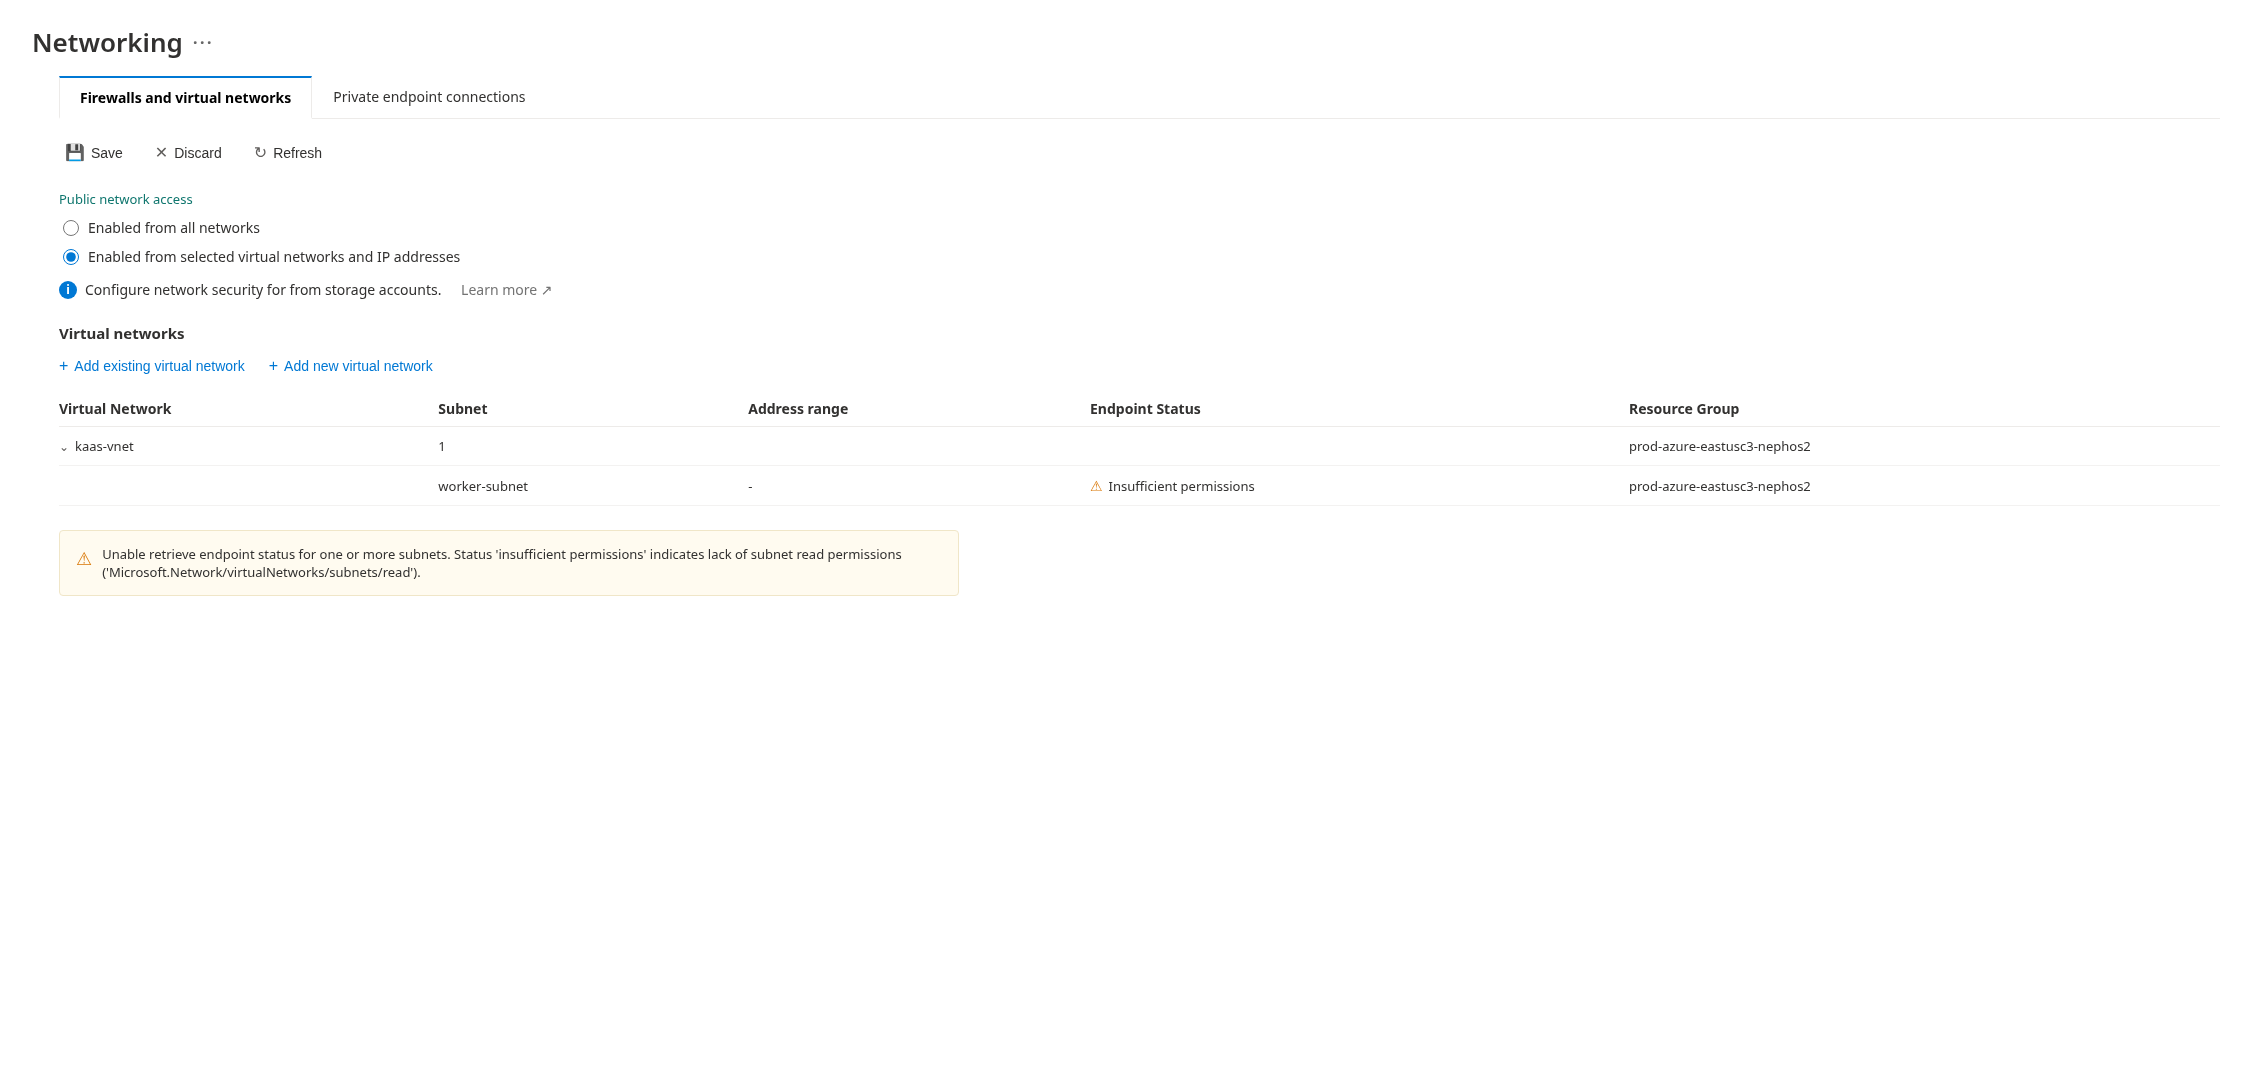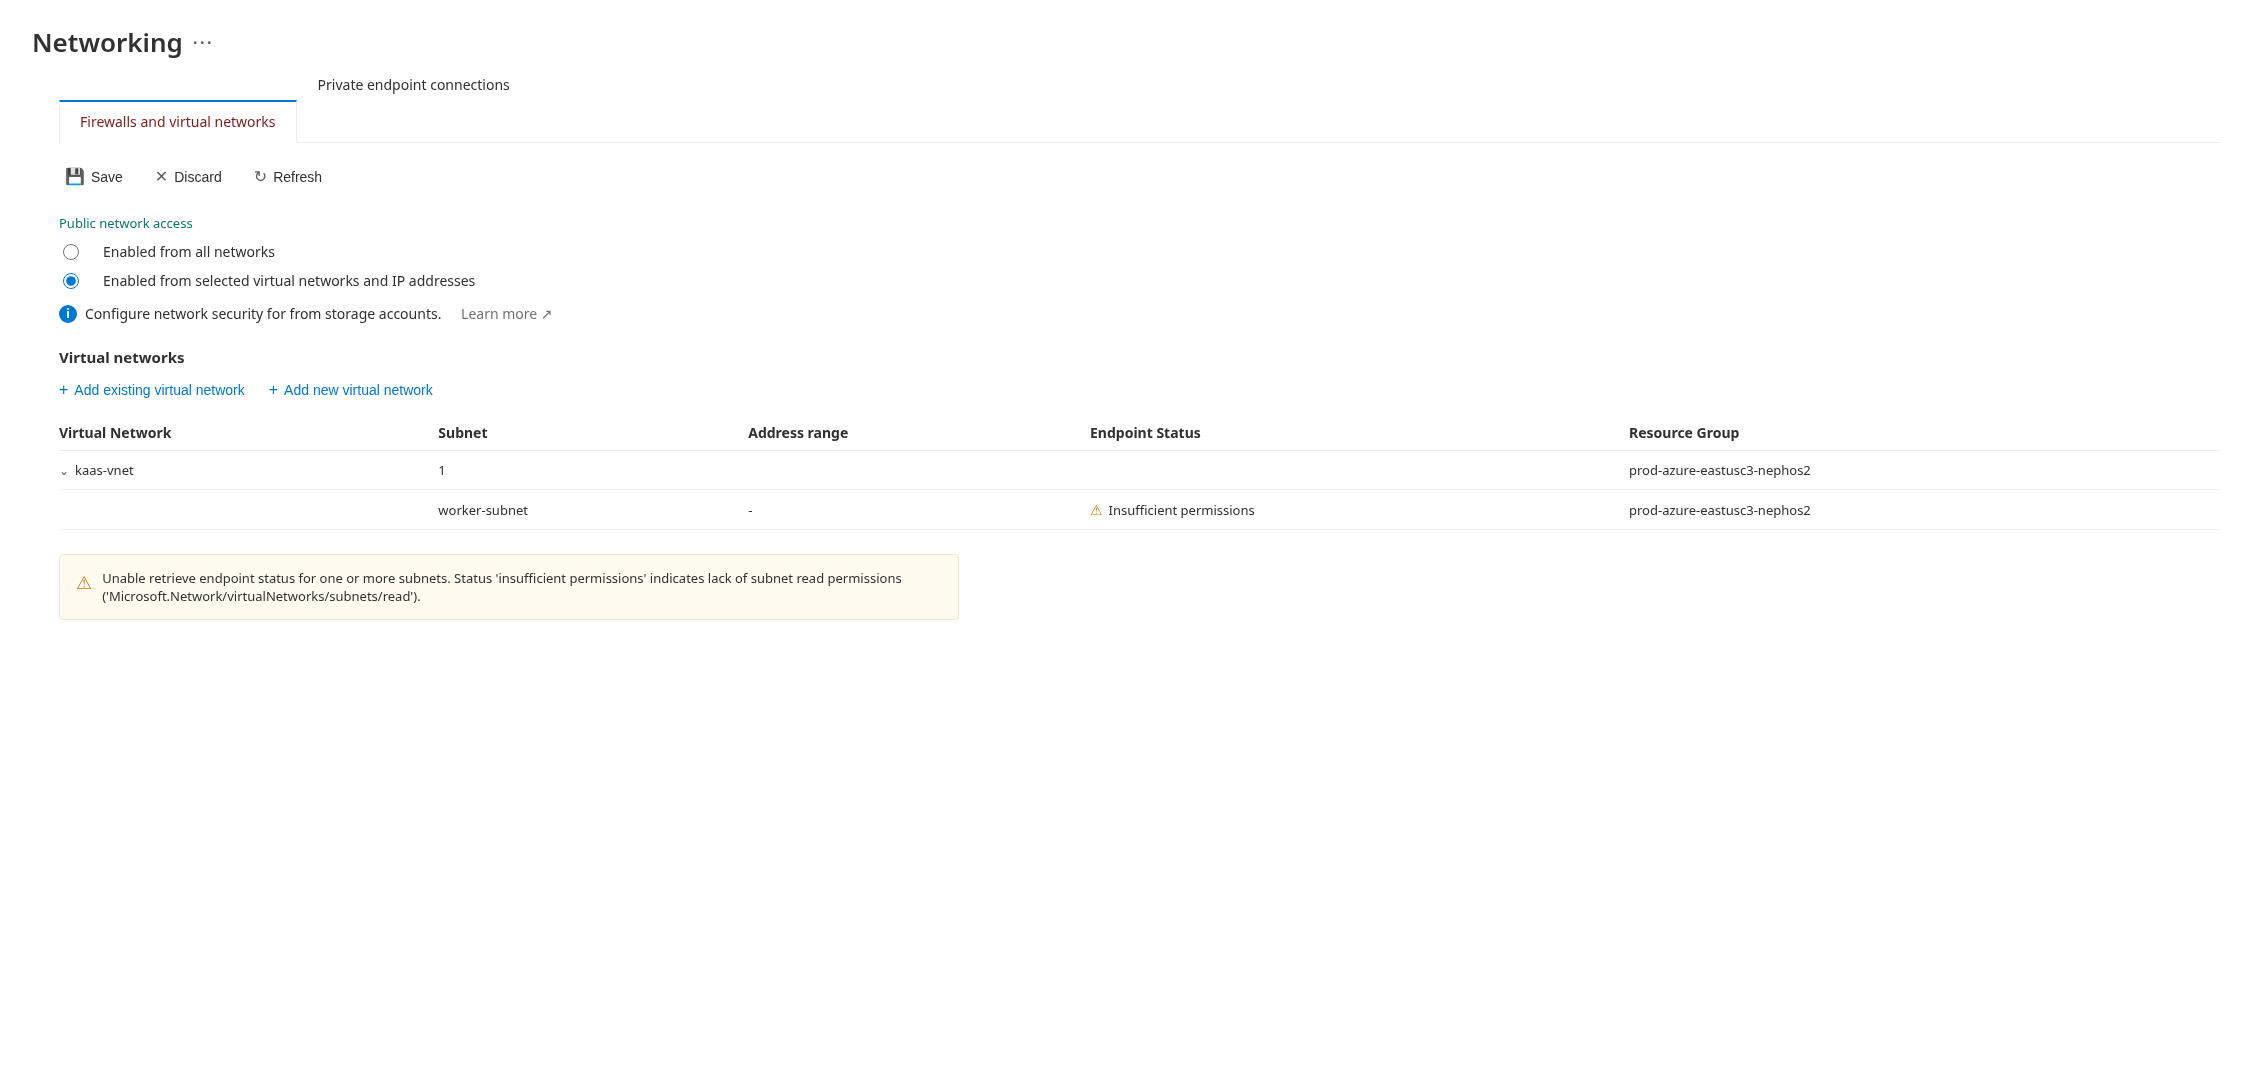--- a/index.html
+++ b/index.html
@@ -11,21 +11,21 @@
       padding: 24px 32px;
     }
 
     .page-title {
       font-size: 26px;
       font-weight: 600;
       color: #323130;
       display: flex;
       align-items: center;
       gap: 10px;
-      margin-bottom: 4px;
+      margin-bottom: 16px;
     }
 
     .ellipsis-icon {
       font-size: 18px;
       color: #666;
       letter-spacing: 2px;
     }
 
     .main-container {
       display: flex;
@@ -51,24 +51,23 @@
       border: 1px solid transparent;
       border-bottom: none;
       margin-bottom: -1px;
       white-space: nowrap;
     }
 
     .tab.active {
       border: 1px solid #edebe9;
       border-bottom: 2px solid #fff;
       background: #fff;
-      font-weight: 400;
-      color: #7f1d1d;
+      font-weight: 700;
+      color: #000000;
       border-top: 2px solid #0078d4;
-      margin-top: 36px;
     }
 
     
     .toolbar {
       display: flex;
       align-items: center;
       gap: 20px;
       margin-bottom: 24px;
     }
 
@@ -103,21 +102,21 @@
     .radio-group {
       display: flex;
       flex-direction: column;
       gap: 10px;
       margin-left: 4px;
     }
 
     .radio-item {
       display: flex;
       align-items: center;
-      gap: 24px;
+      gap: 9px;
       cursor: pointer;
     }
 
     .radio-input {
       width: 16px;
       height: 16px;
       accent-color: #0078d4;
       cursor: pointer;
     }
 

